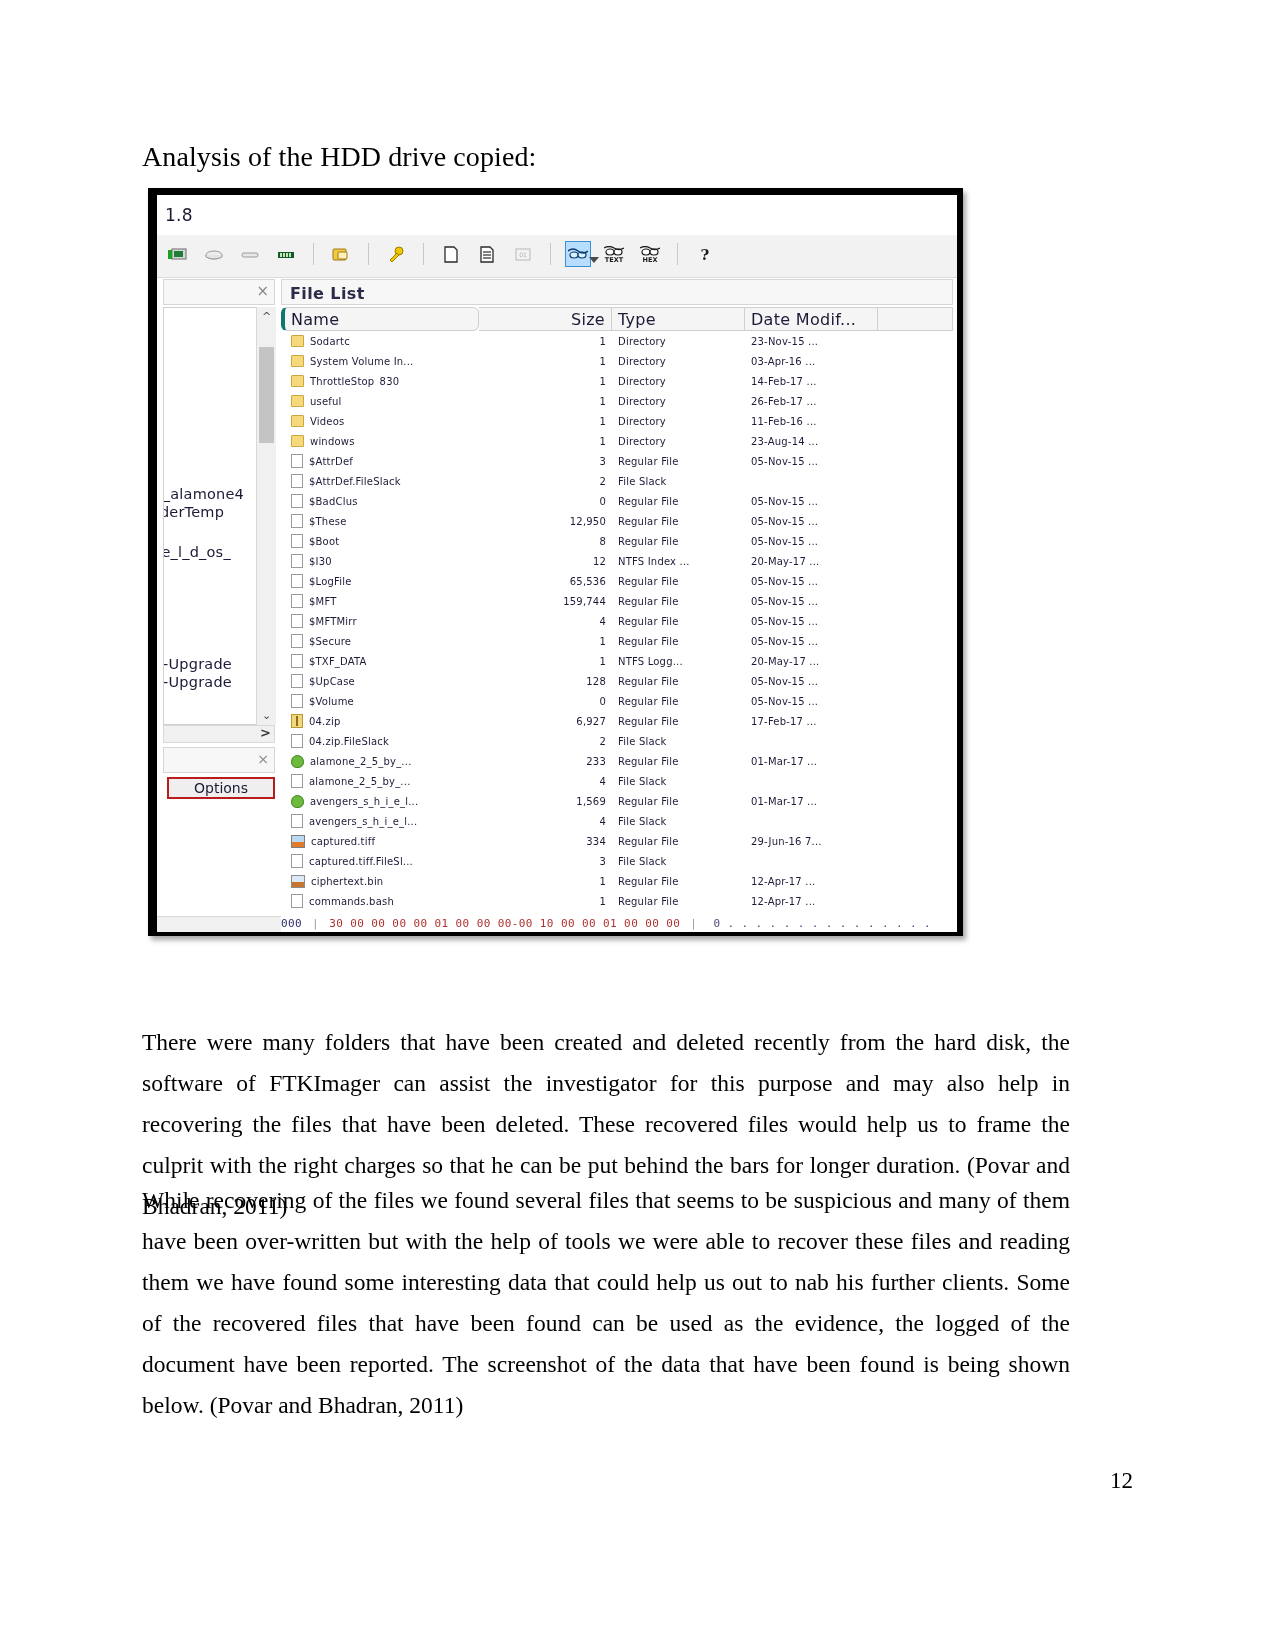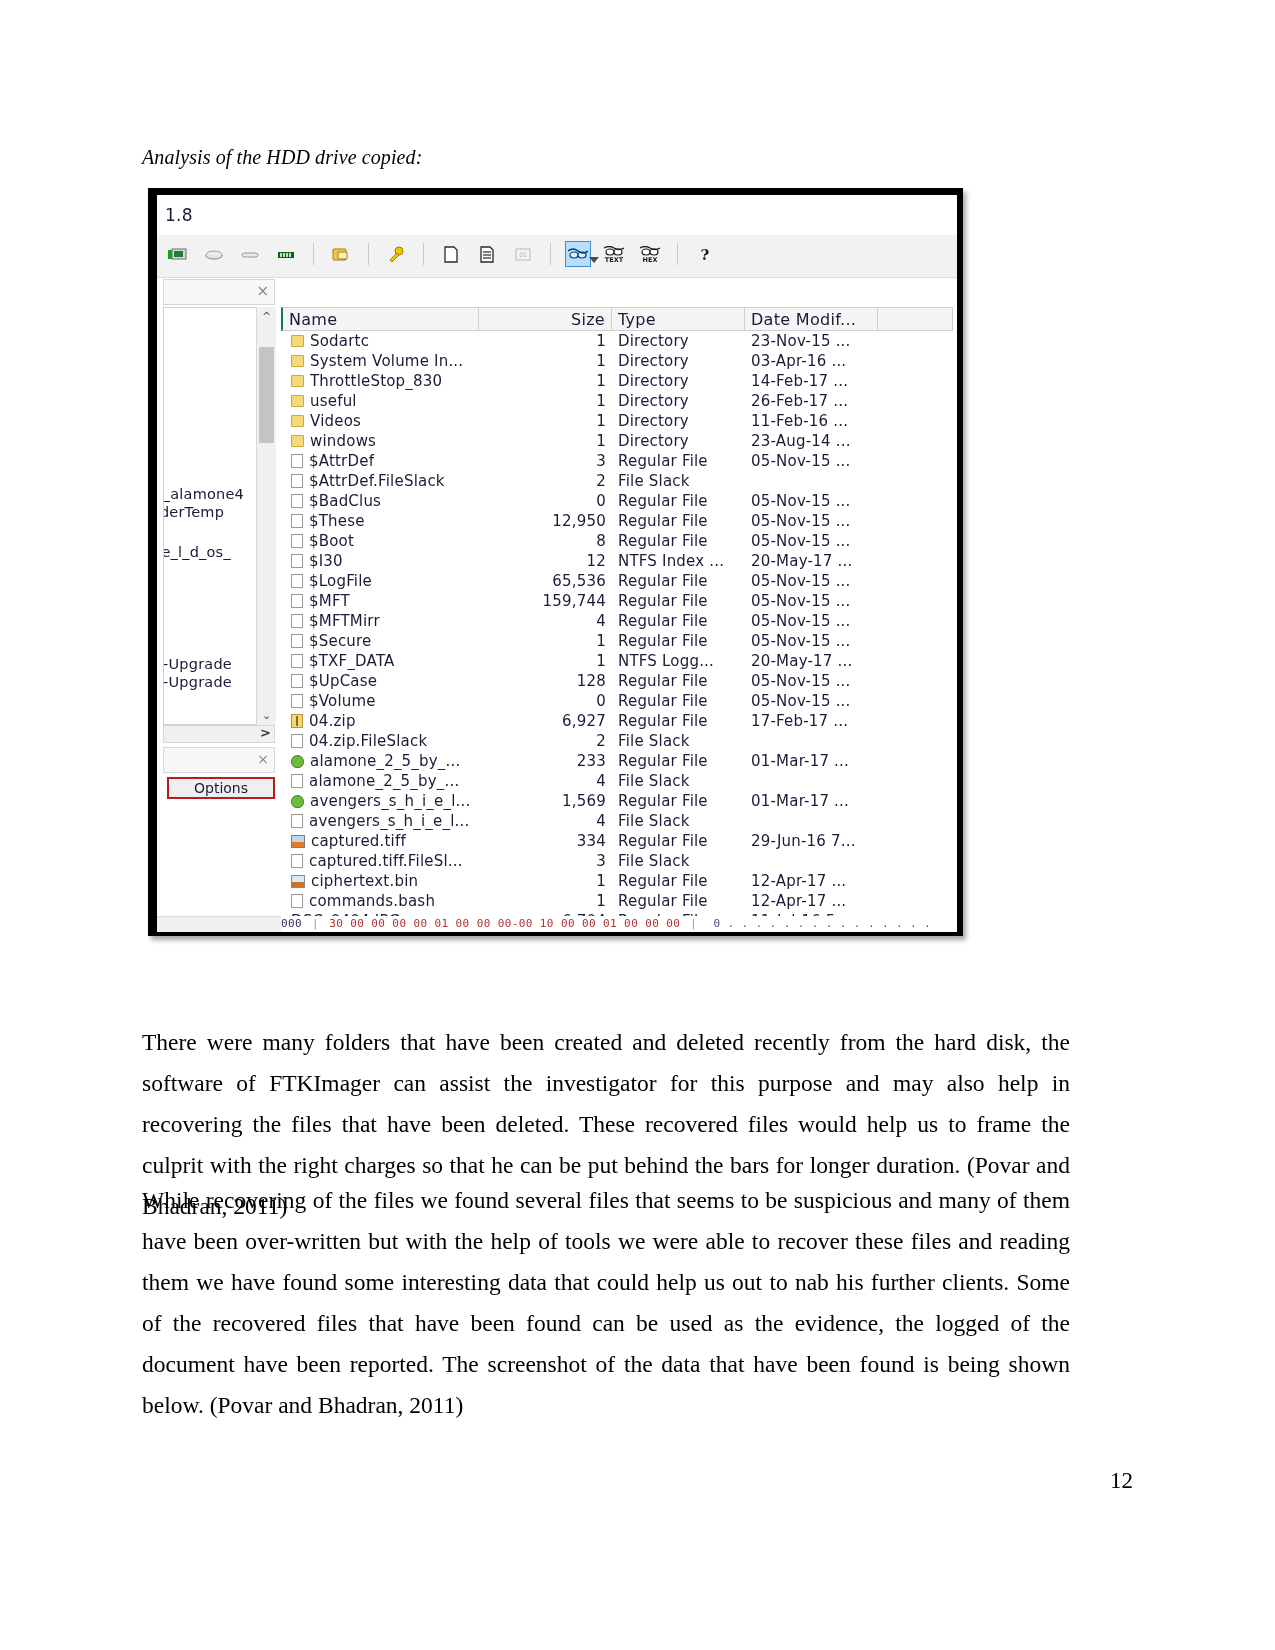--- a/index.html
+++ b/index.html
@@ -21,24 +21,23 @@
     left: 0; top: 0;
     width: 1275px;
     height: 1650px;
   }
 
   
   .doc-lead {
     position: absolute;
     left: 142px;
     top: 141px;
-    font-size: 20px;
+    font-size: 28px;
     line-height: 32px;
     letter-spacing: 0.1px;
-    font-style: italic;
   }
 
   .body-copy {
     position: absolute;
     left: 142px;
     width: 928px;
     font-size: 23.5px;
     line-height: 41px;
     text-align: justify;
     text-justify: inter-word;
@@ -302,41 +301,41 @@
     border: 1px solid #cfcfcf;
     border-left: none;
     box-sizing: border-box;
     font-size: 16px;
     color: #1b1b38;
     display: flex;
     align-items: center;
     padding: 0 6px;
     letter-spacing: 0.3px;
   }
-  .fl-th:first-child { border-left: 2px solid #0f766e; }
+  .fl-th:first-child { border-left: 4px solid #0f766e; border-radius: 6px; }
   .fl-th.num { justify-content: flex-end; }
   .c-name { width: 198px; }
   .c-size { width: 133px; }
   .c-type { width: 133px; }
   .c-date { width: 133px; }
   .c-pad  { flex: 1 1 auto; }
 
   .fl-body {
     position: absolute;
     left: 0;
     top: 24px;
     right: 0;
     bottom: 0;
     overflow: hidden;
   }
   .fl-row {
     display: flex;
     height: 20px;
     align-items: center;
-    font-size: 15px;
+    font-size: 10px;
     color: #1b1b38;
     letter-spacing: 0.2px;
   }
   .fl-td {
     box-sizing: border-box;
     padding: 0 6px;
     white-space: nowrap;
     overflow: hidden;
   }
   .fl-td.num { text-align: right; }
@@ -548,20 +547,23 @@
             <svg width="20" height="17" viewBox="0 0 20 17">
               <text x="10" y="14" font-size="15" fill="#1b1b1b" text-anchor="middle" font-family="DejaVu Serif" font-weight="bold">?</text>
             </svg>
           </div>
         </div>
         <div class="tb-caret"></div>
       </div>
 
       <div class="panel-head-left">
         <span class="x">×</span>
+      </div>
+      <div class="panel-head-right">
+        <span class="lbl">File List</span>
       </div>
 
       <div class="tree-panel">
         <div class="tree-item" style="top:178px">y_alamone4</div>
         <div class="tree-item" style="top:196px">rderTemp</div>
         <div class="tree-item" style="top:236px">_e_l_d_os_</div>
         <div class="tree-item" style="top:348px">e-Upgrade</div>
         <div class="tree-item" style="top:366px">e-Upgrade</div>
       </div>
       <div class="tree-scroll">

